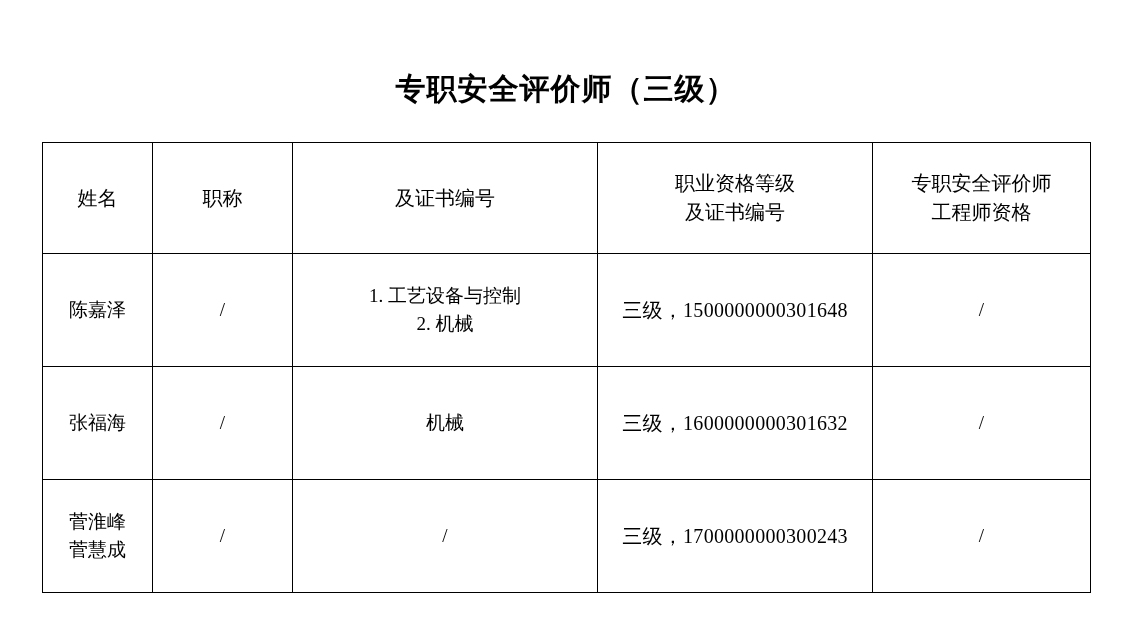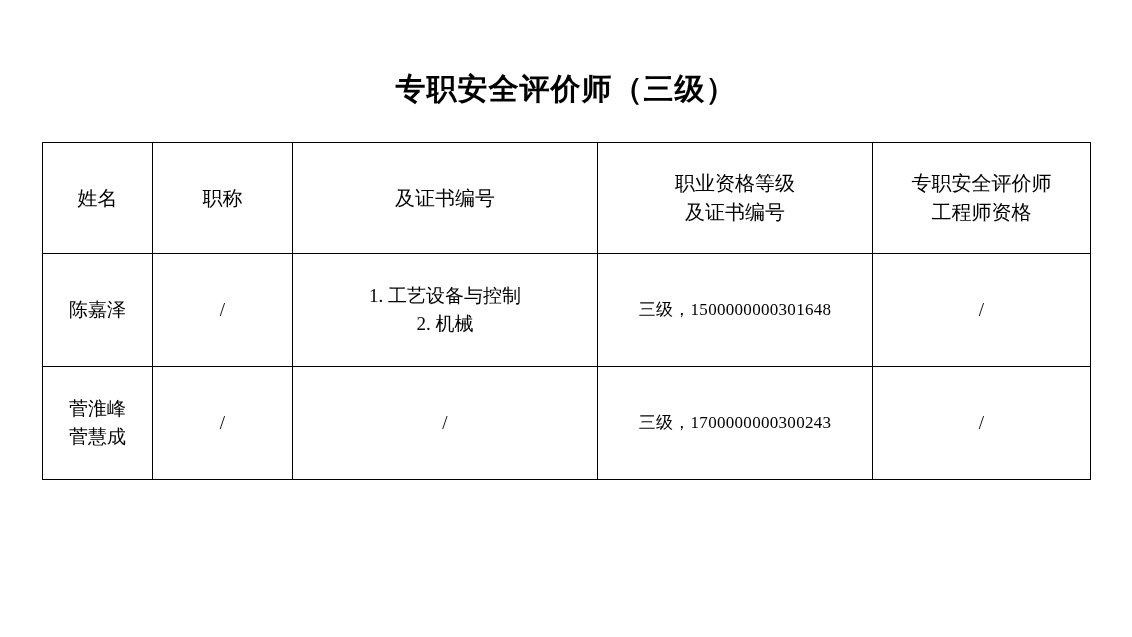--- a/index.html
+++ b/index.html
@@ -59,21 +59,21 @@
   }
   .col-name    { width: 110px; }
   .col-title   { width: 140px; }
   .col-skill   { width: 305px; }
   .col-cert    { width: 275px; }
   .col-reg     { width: 218px; }
   .multiline {
     white-space: pre-line;
   }
   .cert-text {
-    font-size: 17px;
+    font-size: 20px;
     letter-spacing: 0.3px;
   }
   .last-row td {
     height: 96px;
   }
 </style>
 </head>
 <body>
 
 <div class="page">
@@ -102,20 +102,27 @@
       </thead>
       <tbody>
         <tr>
           <td>陈嘉泽</td>
           <td>/</td>
           <td class="multiline">1. 工艺设备与控制
 2. 机械</td>
           <td class="cert-text">三级，1500000000301648</td>
           <td>/</td>
         </tr>
+        <tr>
+          <td>张福海</td>
+          <td>/</td>
+          <td class="multiline">机械</td>
+          <td class="cert-text">三级，1600000000301632</td>
+          <td>/</td>
+        </tr>
         <tr class="last-row">
           <td class="multiline">菅淮峰
 菅慧成</td>
           <td>/</td>
           <td class="multiline">/</td>
           <td class="cert-text">三级，1700000000300243</td>
           <td>/</td>
         </tr>
       </tbody>
     </table>

